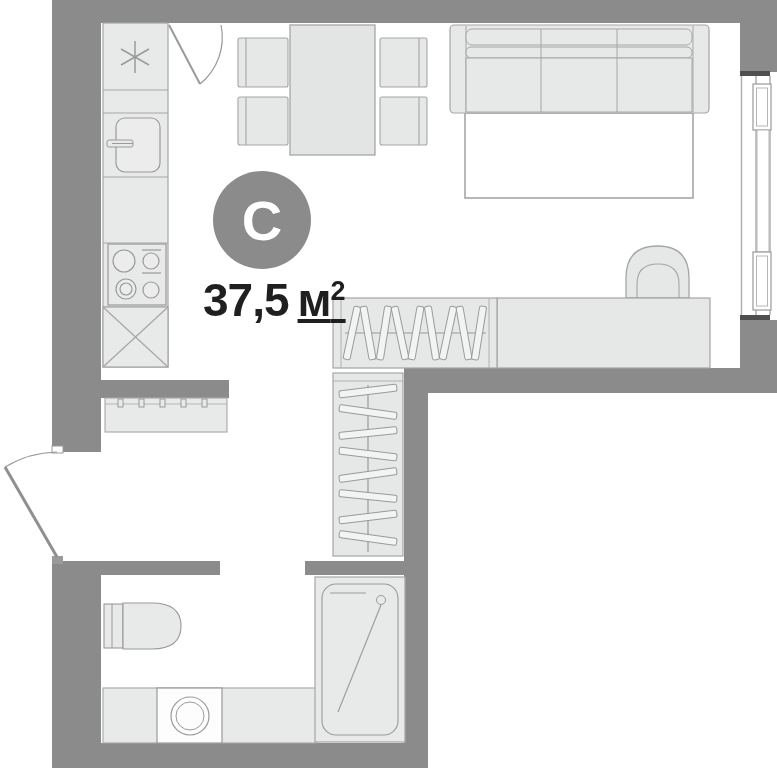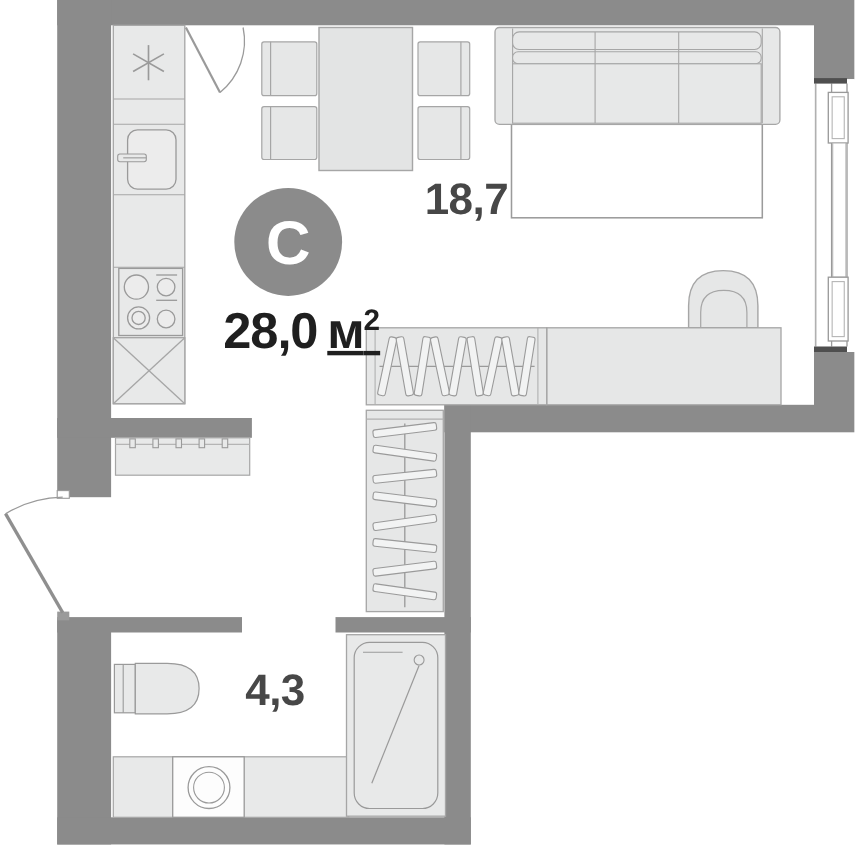--- a/index.html
+++ b/index.html
@@ -231,18 +231,16 @@
       <circle cx="381" cy="600" r="4.5" fill="none" stroke="#9a9a9a" stroke-width="1"></circle>
       <line x1="338" y1="712" x2="381" y2="605" stroke="#9a9a9a" stroke-width="1.1"></line>
     </g>
   </svg>
 
   <div class="badge">
     <span>С</span>
   </div>
 
   <div class="total-area">
-    <span>28,0</span><span class="unit"><span>м</span><sup>2</sup></span>
+    <span>37,5</span><span class="unit"><span>м</span><sup>2</sup></span>
   </div>
 
-  <div class="lbl lbl-living">18,7</div>
-  <div class="lbl lbl-bath">4,3</div>
 </div>
 
 </body></html>

